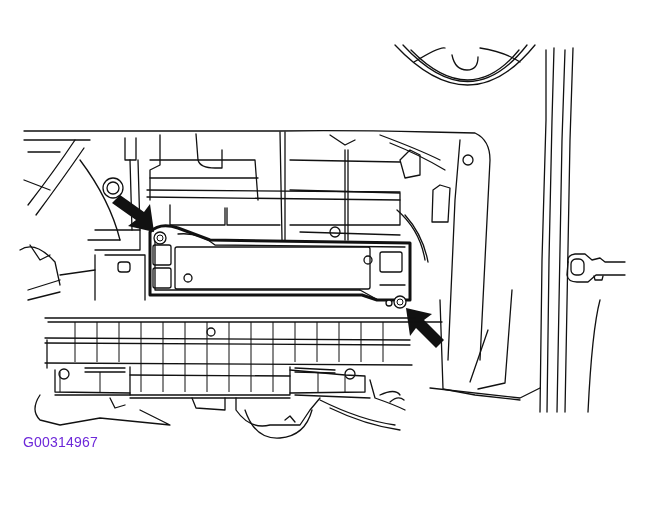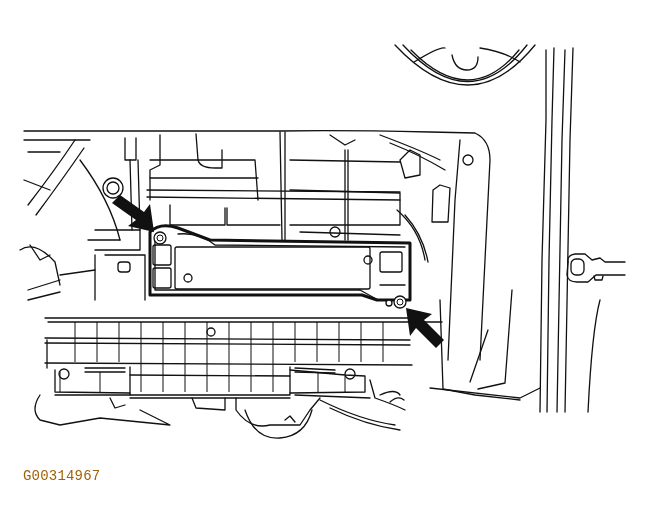--- a/index.html
+++ b/index.html
@@ -1,18 +1,18 @@
 <!DOCTYPE html>
 <html><head>
 <meta charset="utf-8">
 <style>
   html, body { margin: 0; padding: 0; background: #ffffff; }
   body { width: 650px; height: 509px; position: relative; overflow: hidden; font-family: "Liberation Sans", sans-serif; }
   #diagram { position: absolute; left: 0; top: 0; width: 650px; height: 509px; }
-  .caption { position: absolute; left: 23px; top: 468px; font-size: 14px; color: #a16207; letter-spacing: 0.2px; font-family: Liberation Mono, monospace; }
+  .caption { position: absolute; left: 23px; top: 434px; font-size: 14px; color: #6d28d9; letter-spacing: 0.2px; font-family: Liberation Sans, sans-serif; }
   svg .ln { fill: none; stroke: #111; stroke-width: 1.3; stroke-linecap: round; stroke-linejoin: round; }
   svg .thin { fill: none; stroke: #111; stroke-width: 1; }
   svg .heavy { fill: none; stroke: #111; stroke-width: 3; stroke-linejoin: round; }
   svg .wh { fill: #fff; stroke: #111; stroke-width: 1.3; }
   svg .arrow { fill: #111; stroke: none; }
 </style>
 </head>
 <body>
 
 <svg id="diagram" viewBox="0 0 650 509" xmlns="http://www.w3.org/2000/svg">

